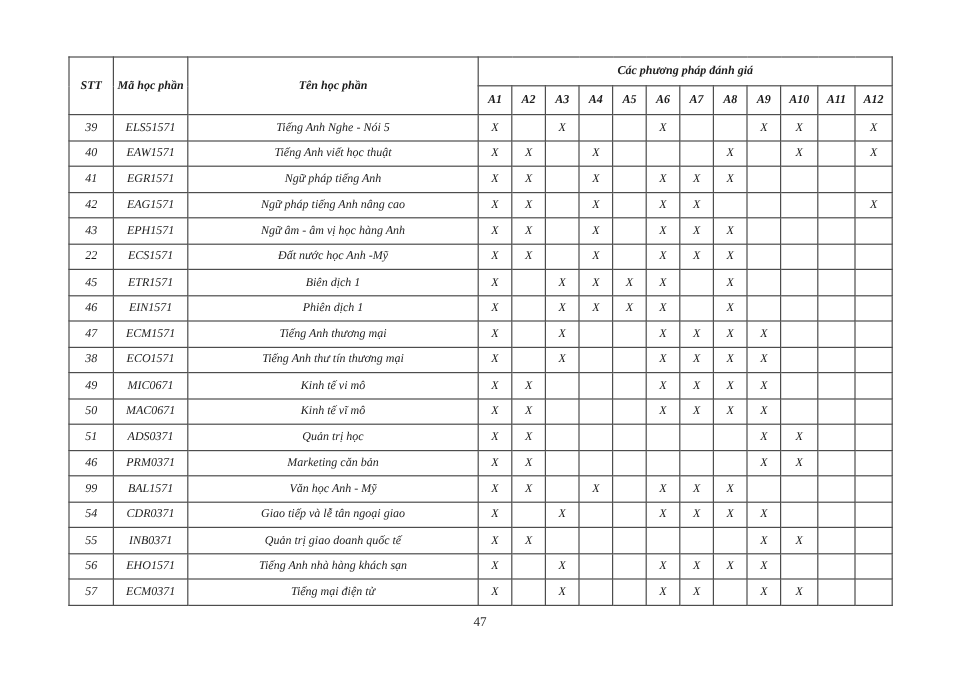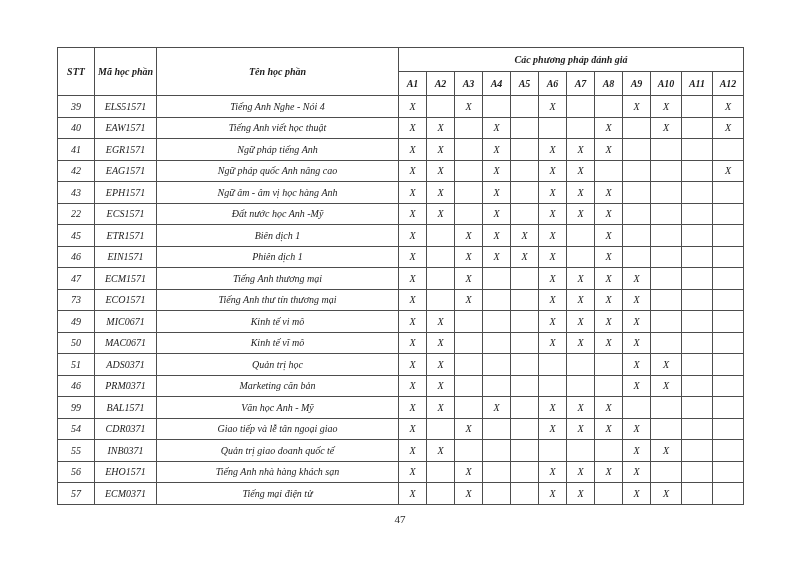--- a/index.html
+++ b/index.html
@@ -103,21 +103,21 @@
           <th>A9</th>
           <th>A10</th>
           <th>A11</th>
           <th>A12</th>
         </tr>
     </thead>
     <tbody id="table-body">
         <tr>
           <td>39</td>
           <td>ELS51571</td>
-          <td class="name-cell">Tiếng Anh Nghe - Nói 4</td>
+          <td class="name-cell">Tiếng Anh Nghe - Nói 5</td>
           <td>X</td>
           <td></td>
           <td>X</td>
           <td></td>
           <td></td>
           <td>X</td>
           <td></td>
           <td></td>
           <td>X</td>
           <td>X</td>
@@ -154,21 +154,21 @@
           <td>X</td>
           <td>X</td>
           <td></td>
           <td></td>
           <td></td>
           <td></td>
         </tr>
         <tr>
           <td>42</td>
           <td>EAG1571</td>
-          <td class="name-cell">Ngữ pháp quốc Anh nâng cao</td>
+          <td class="name-cell">Ngữ pháp tiếng Anh nâng cao</td>
           <td>X</td>
           <td>X</td>
           <td></td>
           <td>X</td>
           <td></td>
           <td>X</td>
           <td>X</td>
           <td></td>
           <td></td>
           <td></td>
@@ -254,21 +254,21 @@
           <td></td>
           <td>X</td>
           <td>X</td>
           <td>X</td>
           <td>X</td>
           <td></td>
           <td></td>
           <td></td>
         </tr>
         <tr>
-          <td>73</td>
+          <td>38</td>
           <td>ECO1571</td>
           <td class="name-cell">Tiếng Anh thư tín thương mại</td>
           <td>X</td>
           <td></td>
           <td>X</td>
           <td></td>
           <td></td>
           <td>X</td>
           <td>X</td>
           <td>X</td>

